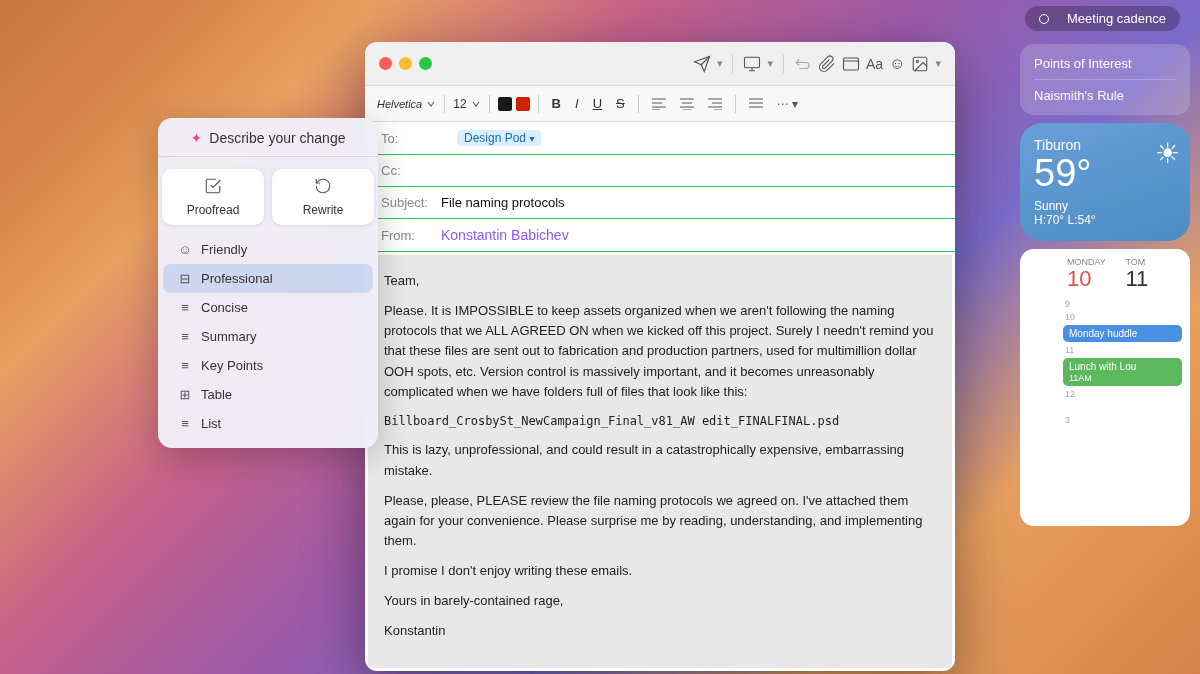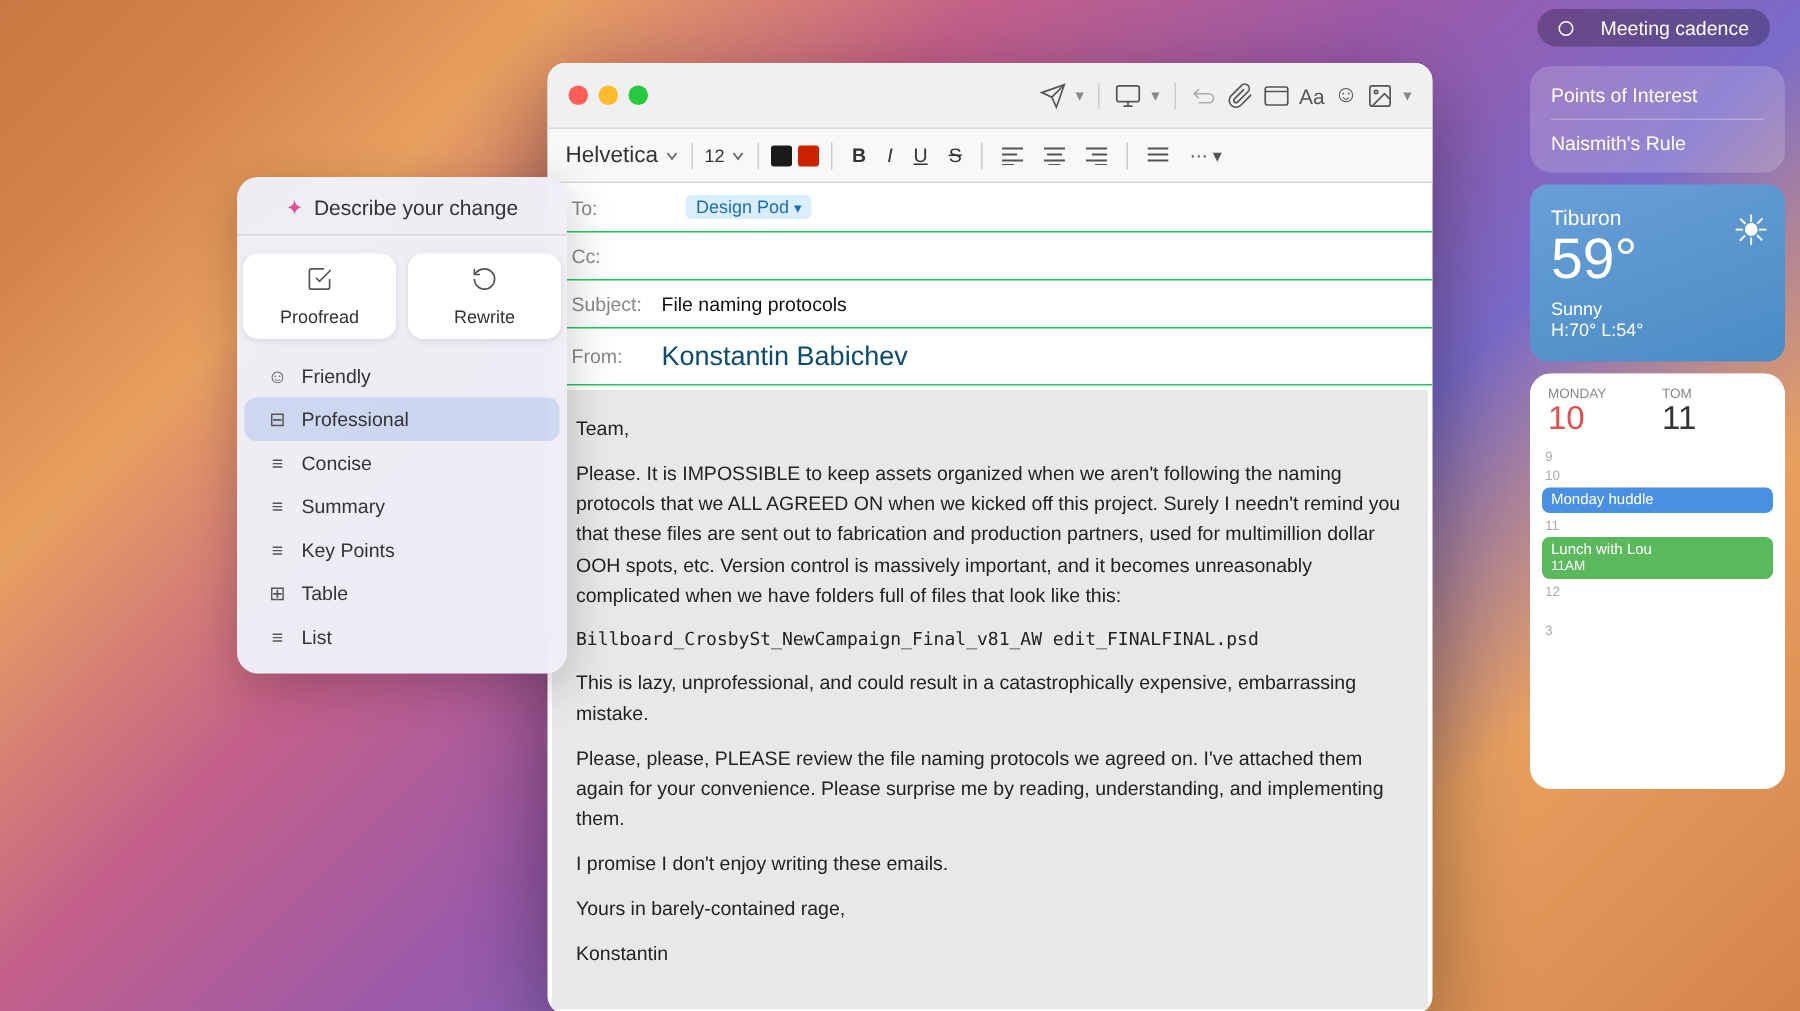--- a/index.html
+++ b/index.html
@@ -84,21 +84,21 @@
       font-size: 13px;
       font-weight: 400;
     }
     .widget-link-divider {
       height: 1px;
       background: rgba(255,255,255,0.25);
     }
 
     .widget-weather {
       background: linear-gradient(160deg, #6a9fd8 0%, #4a8cc4 100%);
-      border-radius: 12px;
+      border-radius: 22px;
       padding: 14px;
       color: white;
       position: relative;
       overflow: hidden;
     }
     .weather-city {
       font-size: 14px;
       font-weight: 500;
     }
     .weather-temp {
@@ -118,20 +118,21 @@
       right: 10px;
       top: 14px;
       font-size: 28px;
     }
 
     .widget-calendar {
       background: white;
       border-radius: 14px;
       overflow: hidden;
       flex: 1;
+      padding-left: 35px;
     }
     .calendar-header {
       background: white;
       padding: 8px 12px 4px;
       display: flex;
       gap: 6px;
     }
     .cal-day-col {
       flex: 1;
     }
@@ -244,21 +245,21 @@
       border-radius: 4px;
       cursor: pointer;
       font-size: 12px;
       color: #333;
       border: none;
       background: none;
       display: flex;
       align-items: center;
       gap: 2px;
     }
-    .tb-font-name { font-size: 15px; color: #333; }
+    .tb-font-name { font-size: 11px; color: #333; font-style: italic; }
     .tb-font-size { font-size: 12px; color: #333; }
     .color-swatch {
       width: 14px;
       height: 14px;
       background: #1a1a1a;
       border-radius: 2px;
     }
     .color-swatch-red {
       width: 14px;
       height: 14px;
@@ -301,22 +302,22 @@
     }
     .to-tag-arrow {
       font-size: 10px;
       color: #1a6eb5;
     }
     .subject-value {
       font-size: 13px;
       color: #111;
     }
     .from-value {
-      font-size: 18px;
-      color: #0c4a6e;
+      font-size: 14px;
+      color: #8b5cf6;
     }
 
     
     .email-body {
       background: #e8e8e8;
       margin: 3px;
       padding: 16px;
       min-height: 240px;
       font-size: 13px;
       line-height: 1.55;

